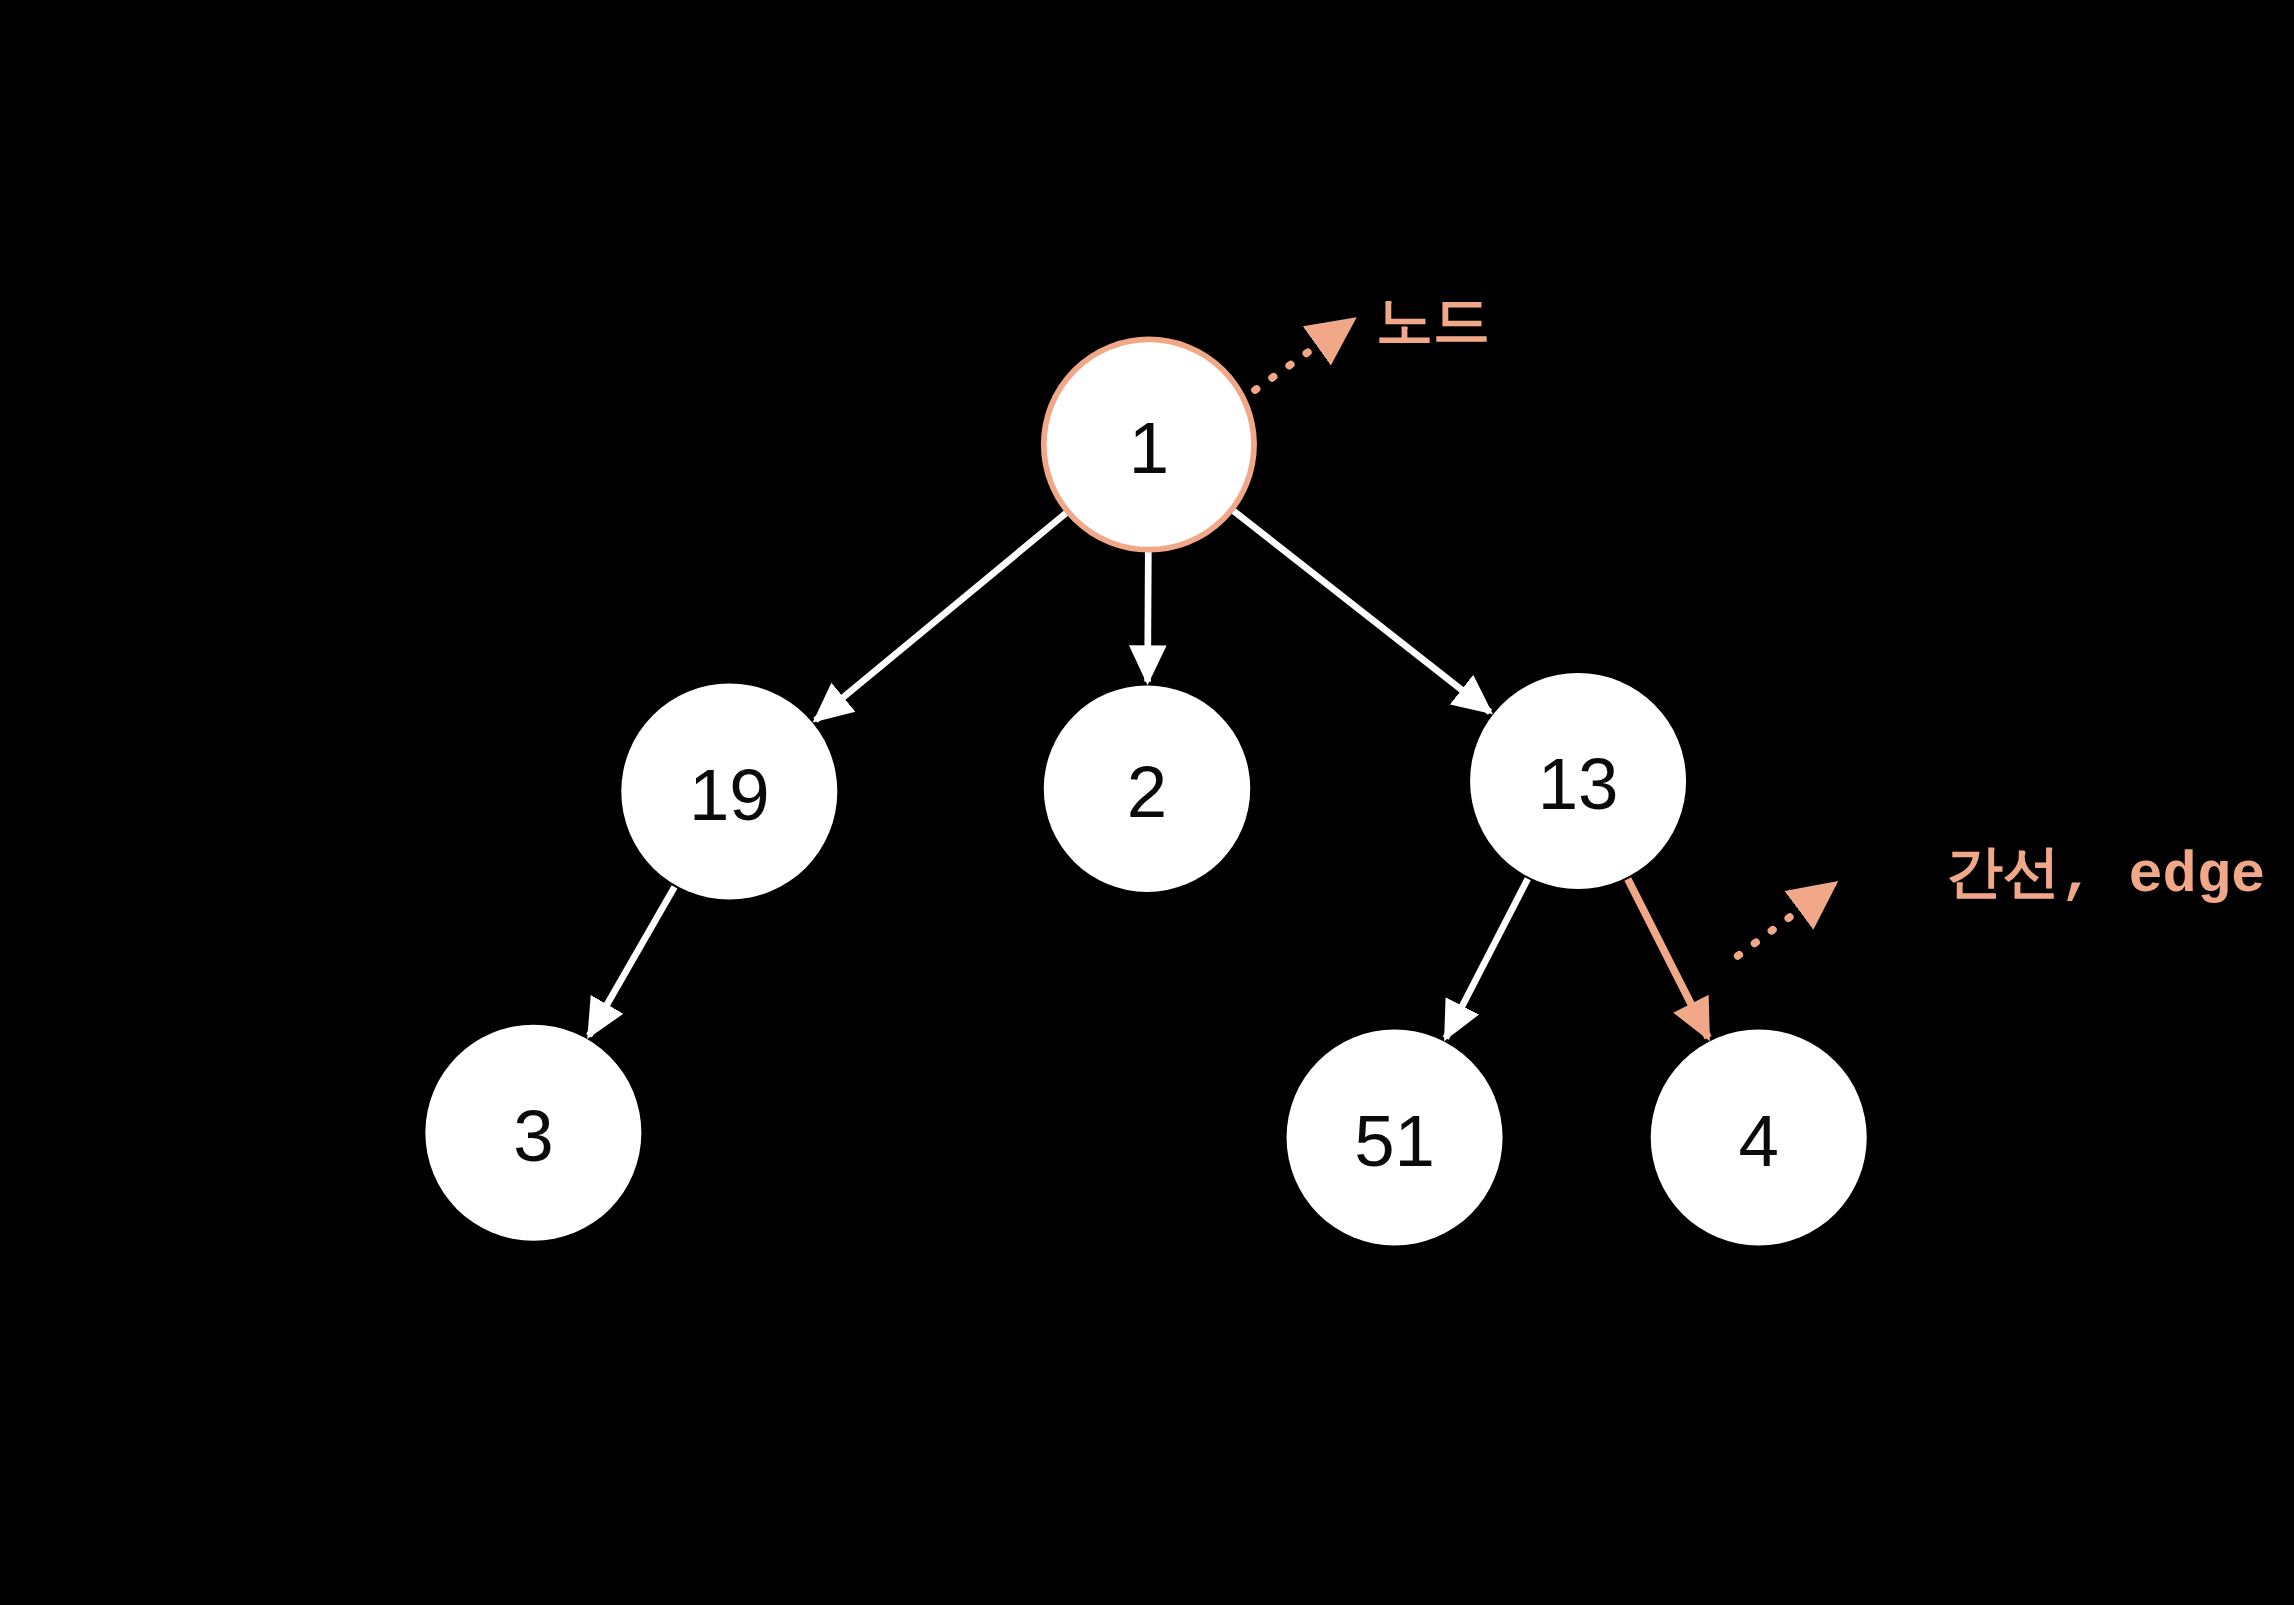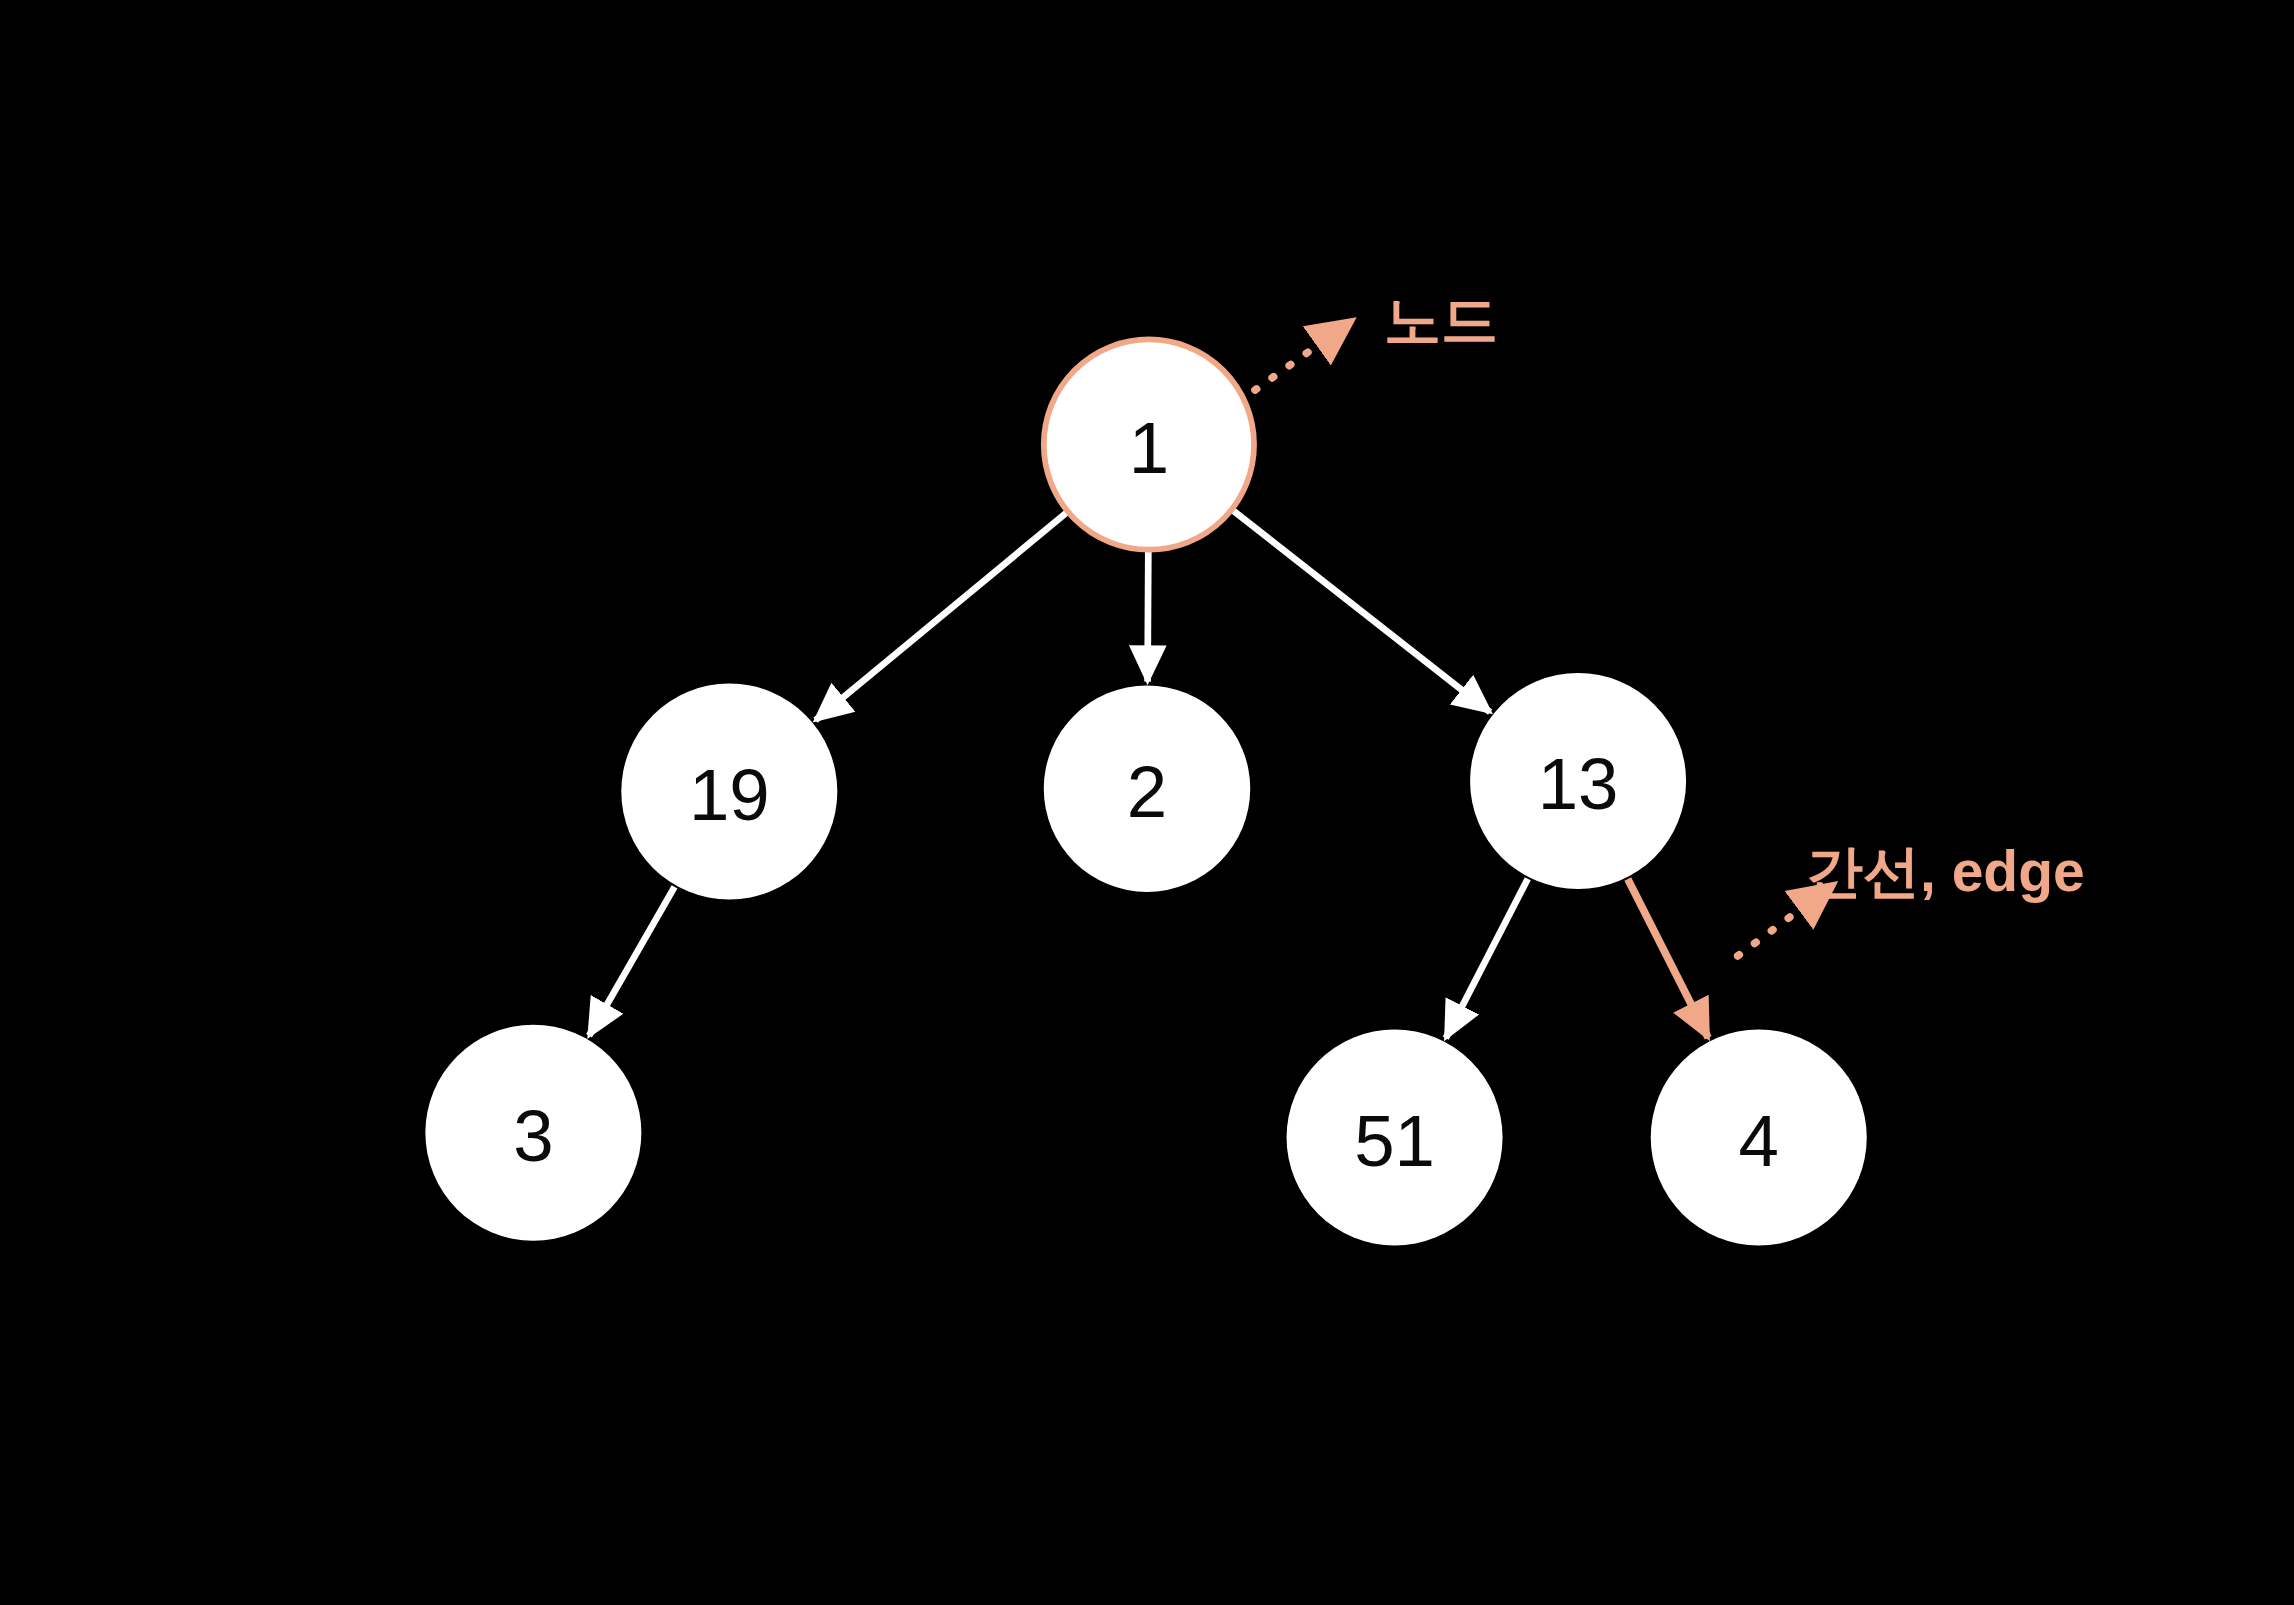--- a/index.html
+++ b/index.html
@@ -51,26 +51,25 @@
   .annot-line {
     stroke: #F0A889;
     stroke-width: 8;
     stroke-dasharray: 2 20;
     stroke-linecap: round;
     fill: none;
   }
   .annot-text {
     position: absolute;
     color: #F0A889;
-    font-family: Liberation Sans, sans-serif;
+    font-family: Liberation Mono, monospace;
     font-size: 57px;
     font-weight: 700;
     white-space: nowrap;
     letter-spacing: 0px;
-    margin-left: 8px;
   }
 </style>
 </head>
 <body>
 
 <div id="canvas">
 
   <svg id="tree-svg" viewBox="0 0 2400 1680">
     <defs>
       <marker id="arrow-white" viewBox="0 0 12 12" refX="10" refY="6" markerWidth="6.5" markerHeight="6.5" orient="auto-start-reverse">
@@ -123,16 +122,16 @@
         </g>
       </g>
     <g id="annot-lines-layer">
         <line x1="1313" y1="408" x2="1408" y2="340" class="annot-line" marker-end="url(#arrow-peach-annot)"></line>
         <line x1="1818" y1="1000" x2="1912" y2="930" class="annot-line" marker-end="url(#arrow-peach-annot)"></line>
       </g>
   </svg>
 
   <div class="annot-text" id="annot-node-text" style="left: 1376px; top: 283px; color: rgb(240, 168, 137);">노드</div>
 
-  <div class="annot-text" id="annot-edge-text" style="left: 1798px; top: 834px; color: rgb(240, 168, 137);">간선, edge</div>
+  <div class="annot-text" id="annot-edge-text" style="left: 1946px; top: 834px; color: rgb(240, 168, 137);">간선, edge</div>
 
 </div>
 
 
 </body></html>

